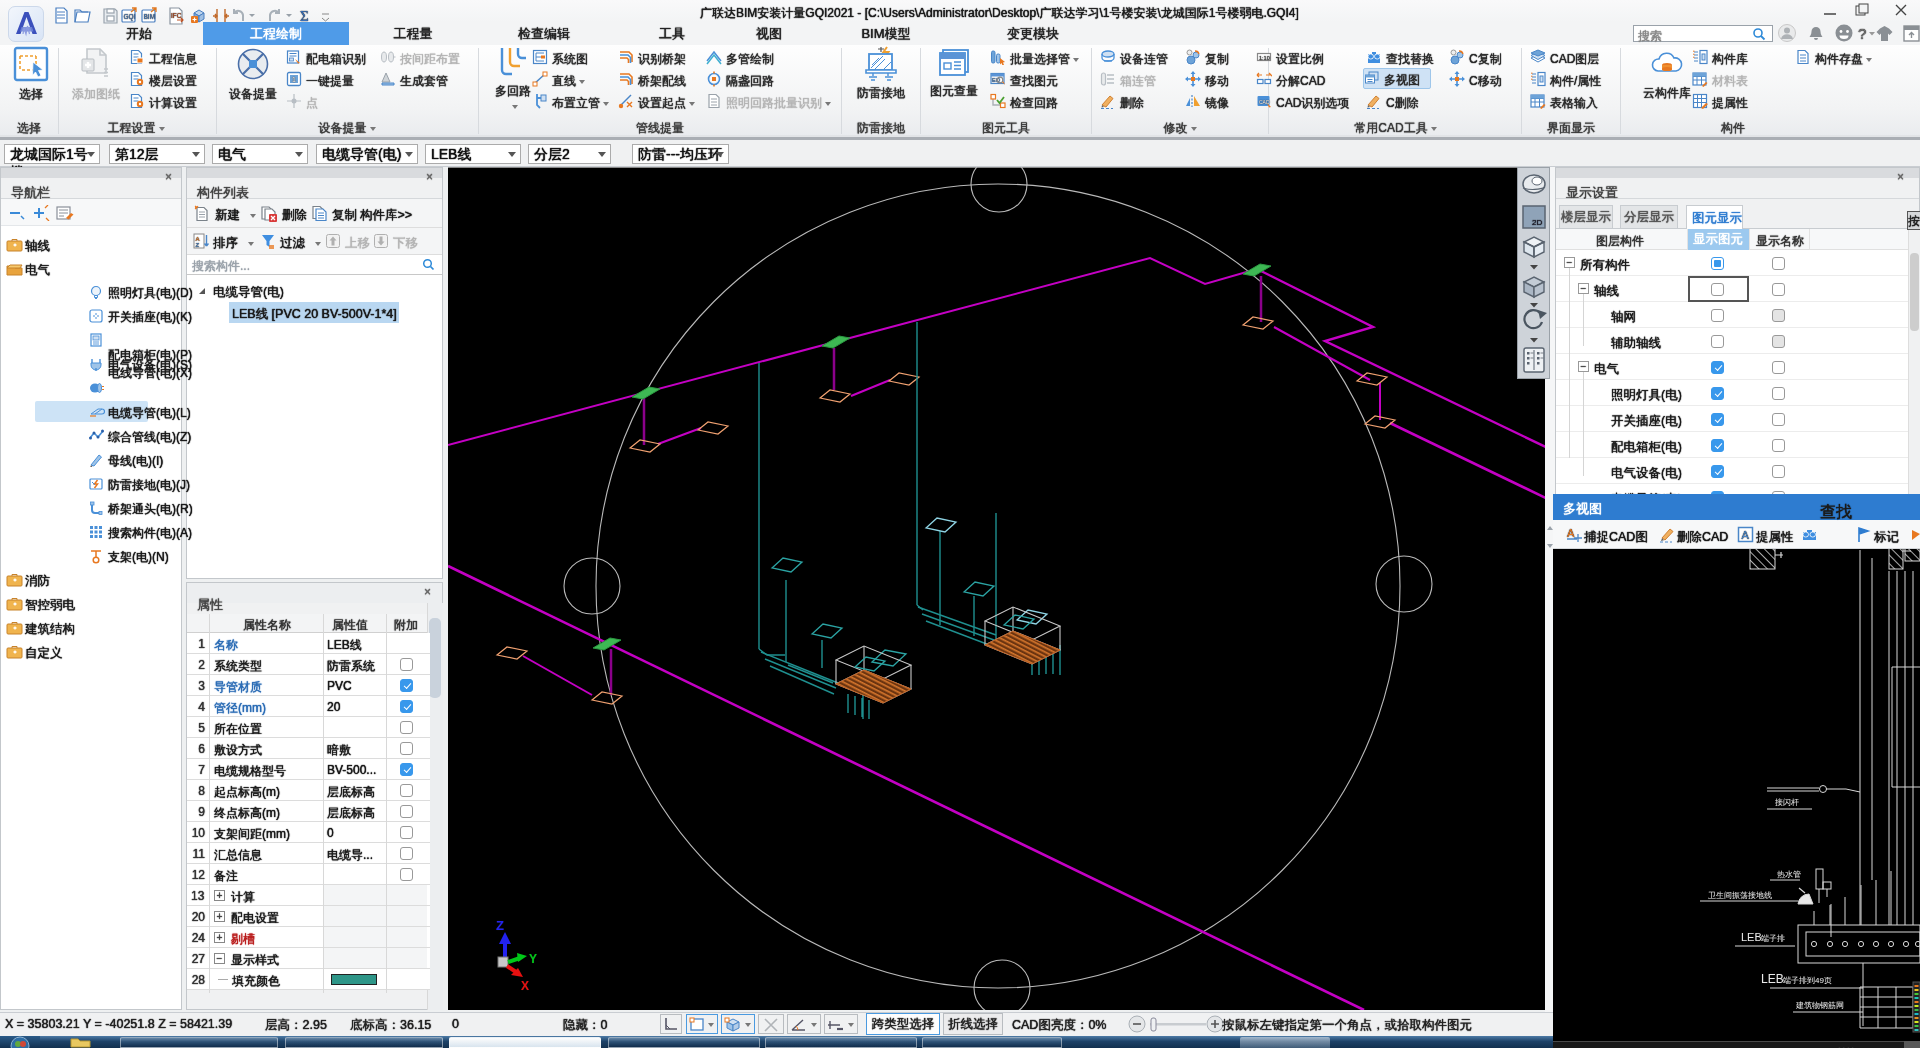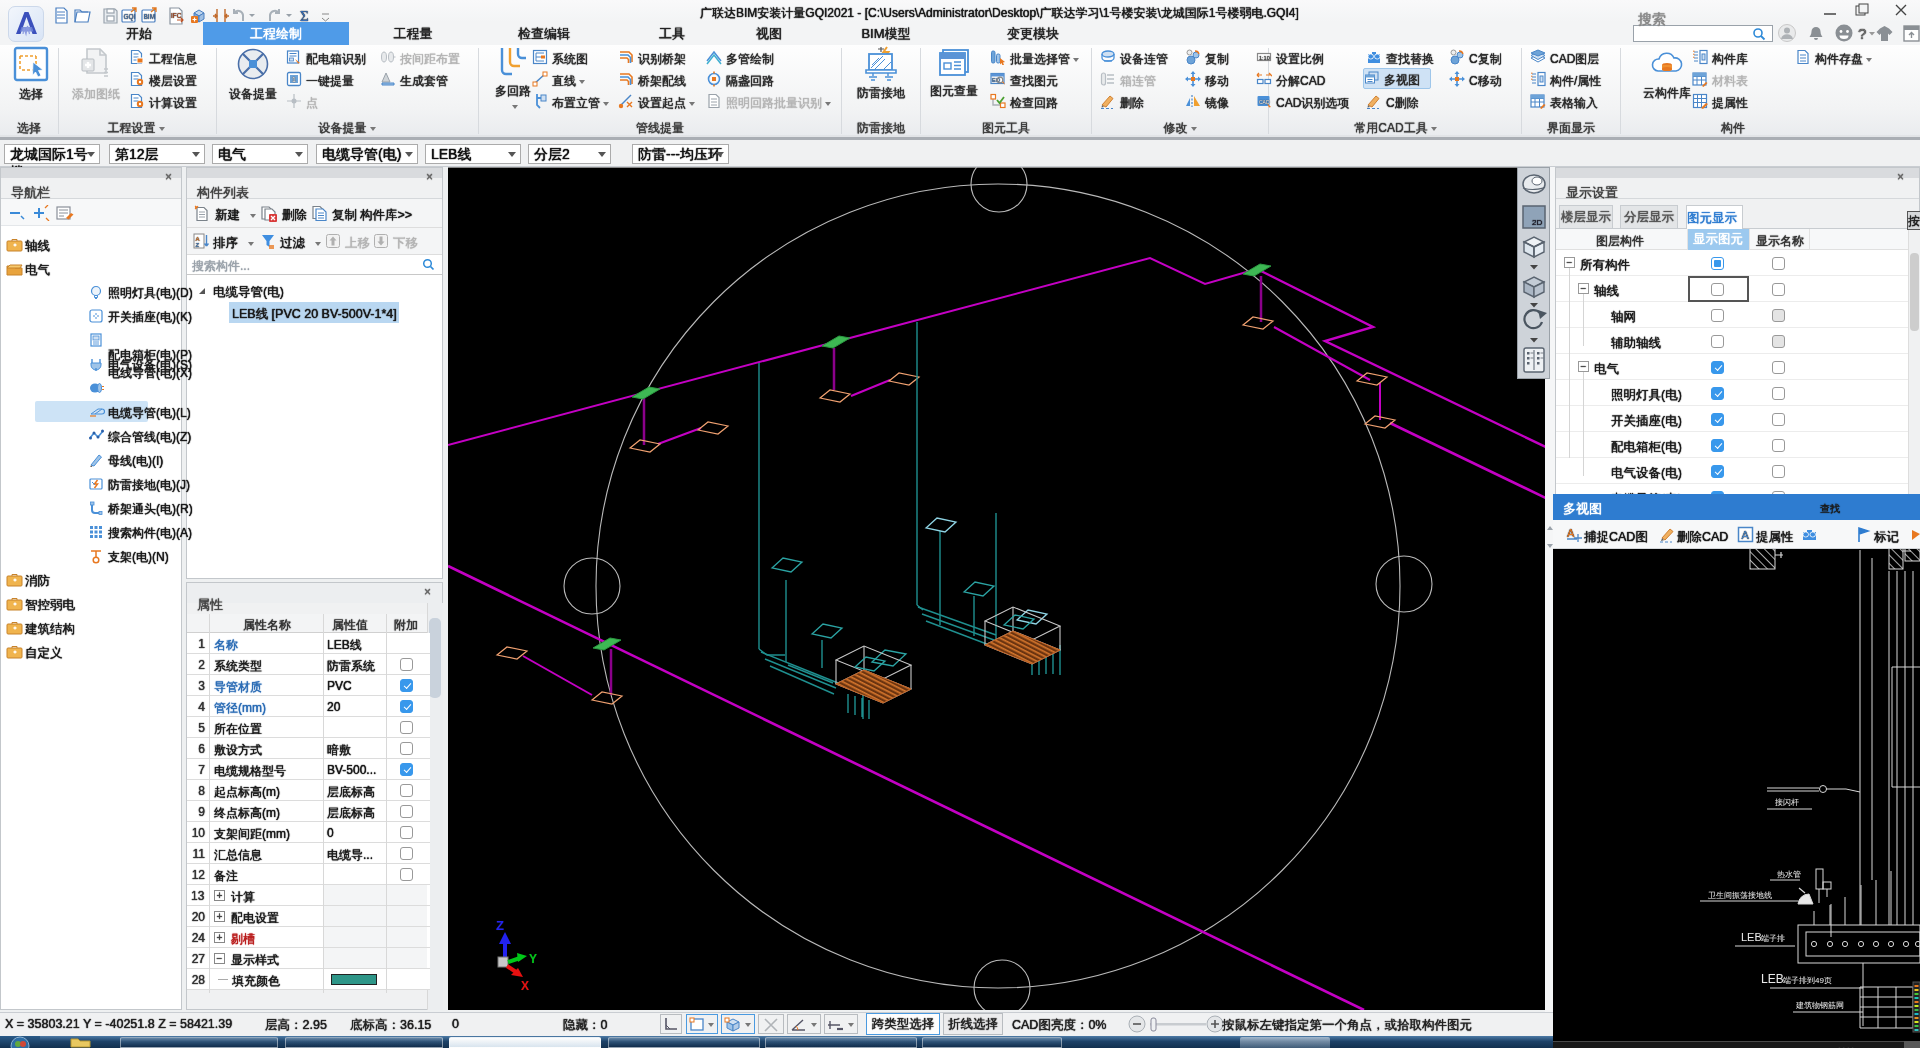--- a/index.html
+++ b/index.html
@@ -499,21 +499,21 @@
     <span style="position:absolute;left:20px;top:3px">提属性</span>
   </div>
 <div class="rsm" style="left:1795px;top:48px;">
     <span style="position:absolute;left:0;top:1px;width:16px;height:16px"><svg width="16" height="16" viewBox="0 0 16 16">
         <path d="M3 1.5 h7 l3 3 v10 h-10 z" fill="#fff" stroke="#4a86c8" stroke-width="1.2"></path>
         <path d="M5 6h6M5 9h6M5 12h6" stroke="#4a86c8" stroke-width="1"></path>
       </svg></span>
     <span style="position:absolute;left:20px;top:3px">构件存盘<span class="dda"></span></span>
   </div>
 <div class="abs" style="left:1633px;top:25px;width:140px;height:17px;background:#fff;border:1px solid #9aa2aa"></div>
-<div class="tx" style="left:1638px;top:11px;color:#888;font-size:14px">搜索</div>
+<div class="tx" style="left:1638px;top:28px;color:#888;font-size:12px">搜索</div>
 <svg class="abs" style="left:1752px;top:27px" width="14" height="14" viewBox="0 0 14 14">
     <circle cx="6" cy="6" r="4" fill="none" stroke="#2e8ad8" stroke-width="1.6"></circle>
     <path d="M9 9 l3.5 3.5" stroke="#2e8ad8" stroke-width="1.8"></path>
   </svg>
 <svg class="abs" style="left:1778px;top:24px" width="120" height="19" viewBox="0 0 120 19">
     <circle cx="9" cy="9" r="8.5" fill="#e9eaeb" stroke="#c8c8c8"></circle>
     <circle cx="9" cy="6.5" r="3" fill="#aeb2b6"></circle>
     <path d="M3 15 a6.2 6.2 0 0 1 12 0z" fill="#aeb2b6"></path>
     <path d="M38 3 a4.5 4.5 0 0 1 4.5 4.5 c0 3 1.5 4.5 2 5.5 h-13 c0.5-1 2-2.5 2-5.5 a4.5 4.5 0 0 1 4.5-4.5z m-2 11 a2 2 0 0 0 4 0z" fill="#8a8f94"></path>
     <circle cx="66" cy="9" r="8.5" fill="#8a8f94"></circle>
@@ -949,21 +949,21 @@
       <rect x="16" y="185" width="2.5" height="2.5"></rect>
       <rect x="16" y="190" width="2.5" height="2.5"></rect>
     </g>
     <path d="M9.5 181 h3 M9.5 186 h3 M19.5 181 h3 M19.5 186 h3" stroke="#5a6470" stroke-width="0.8"></path>
   </svg>
 <div class="panel" style="left:1555px;top:167px;width:365px;height:327px">
 <div class="phead" style="font-size:13px">显示设置<span class="pclose" style="right:10px;top:4px">×</span></div>
 <div class="abs" style="left:0;top:31px;right:0;height:30px;background:#f0f1f2;border-bottom:1px solid #c8ccd0"></div>
 <div class="abs" style="left:3px;top:37px;width:54px;height:24px;background:#e3e5e7;border:1px solid #c8ccd0;font-size:12.5px;text-align:center;line-height:23px;color:#555">楼层显示</div>
 <div class="abs" style="left:64px;top:37px;width:58px;height:24px;background:#e3e5e7;border:1px solid #c8ccd0;font-size:12.5px;text-align:center;line-height:23px;color:#555">分层显示</div>
-<div class="abs" style="left:130px;top:37px;width:57px;height:25px;background:#fff;border:1px solid #c8ccd0;border-bottom:none;font-size:12.5px;text-align:left;line-height:24px;color:#2e7cd0">图元显示</div>
+<div class="abs" style="left:130px;top:37px;width:57px;height:25px;background:#fff;border:1px solid #c8ccd0;border-bottom:none;font-size:12.5px;text-align:right;line-height:24px;color:#2e7cd0">图元显示</div>
 <div class="abs" style="left:0;top:61px;width:352px;height:21px;background:#f7f8f9;border-bottom:1px solid #e0e0e0"></div>
 <div class="abs" style="left:131px;top:61px;width:62px;height:21px;background:#9cc9ef;color:#fff;font-size:12.5px;text-align:center;line-height:21px">显示图元</div>
 <div class="trow" style="left:40px;top:65px;color:#333">图层构件</div>
 <div class="trow" style="left:200px;top:65px;color:#333">显示名称</div>
 <div class="abs" style="left:131px;top:61px;width:1px;height:266px;background:#e2e2e2"></div>
 <div class="abs" style="left:193px;top:61px;width:1px;height:266px;background:#e2e2e2"></div>
 <div class="abs" style="left:253px;top:61px;width:1px;height:266px;background:#e2e2e2"></div>
 <div class="abs" style="left:0;top:82px;width:352px;height:26px;border-bottom:1px solid #ececec;background:#fff"></div>
 <div class="abs" style="left:8px;top:89px;width:11px;height:11px;border:1px solid #999;background:#fff;font-size:10px;line-height:9px;text-align:center;color:#444">−</div>
 <div class="trow" style="left:24px;top:89px;font-size:12.5px">所有构件</div>
@@ -1032,21 +1032,21 @@
 <div class="trow" style="left:1737px;top:526px"><svg width="17" height="17" viewBox="0 0 17 17">
       <rect x="1.5" y="1.5" width="14" height="14" fill="#fff" stroke="#4a86c8" stroke-width="1.5"></rect>
       <text x="4.5" y="13" font-size="11" fill="#4a86c8" font-family="Liberation Sans">A</text>
     </svg></div>
 <div class="trow" style="left:1756px;top:529px;font-size:12.5px">提属性</div>
 <div class="trow" style="left:1801px;top:526px"><svg width="17" height="17" viewBox="0 0 17 17">
       <path d="M2 6 h4 v-2 h5 v2 h4 v8 h-13z" fill="#3f8ee0"></path>
       <rect x="2" y="6" width="5.5" height="5" rx="2.5" fill="#3f8ee0" stroke="#fff" stroke-width="0.8"></rect>
       <rect x="9" y="6" width="5.5" height="5" rx="2.5" fill="#3f8ee0" stroke="#fff" stroke-width="0.8"></rect>
     </svg></div>
-<div class="trow" style="left:1820px;top:502px;font-size:10px">查找</div>
+<div class="trow" style="left:1820px;top:502px;font-size:16px">查找</div>
 <div class="trow" style="left:1856px;top:526px"><svg width="17" height="17" viewBox="0 0 17 17">
       <path d="M3 16 V2 l9 3 -9 3" fill="none" stroke="#2e7cd0" stroke-width="1.6"></path>
       <path d="M3 2 l9 3 -9 3z" fill="#2e7cd0"></path>
     </svg></div>
 <div class="trow" style="left:1874px;top:529px;font-size:12.5px">标记</div>
 <div class="trow" style="left:1910px;top:526px"><svg width="12" height="17" viewBox="0 0 12 17">
       <path d="M2 14 V4 l8 4z" fill="#e87820"></path>
     </svg></div>
 <div class="abs" style="left:1553px;top:549px;width:367px;height:492px;background:#000"></div>
 <svg class="abs" style="left:1553px;top:549px" width="367" height="492" viewBox="0 0 367 492">

